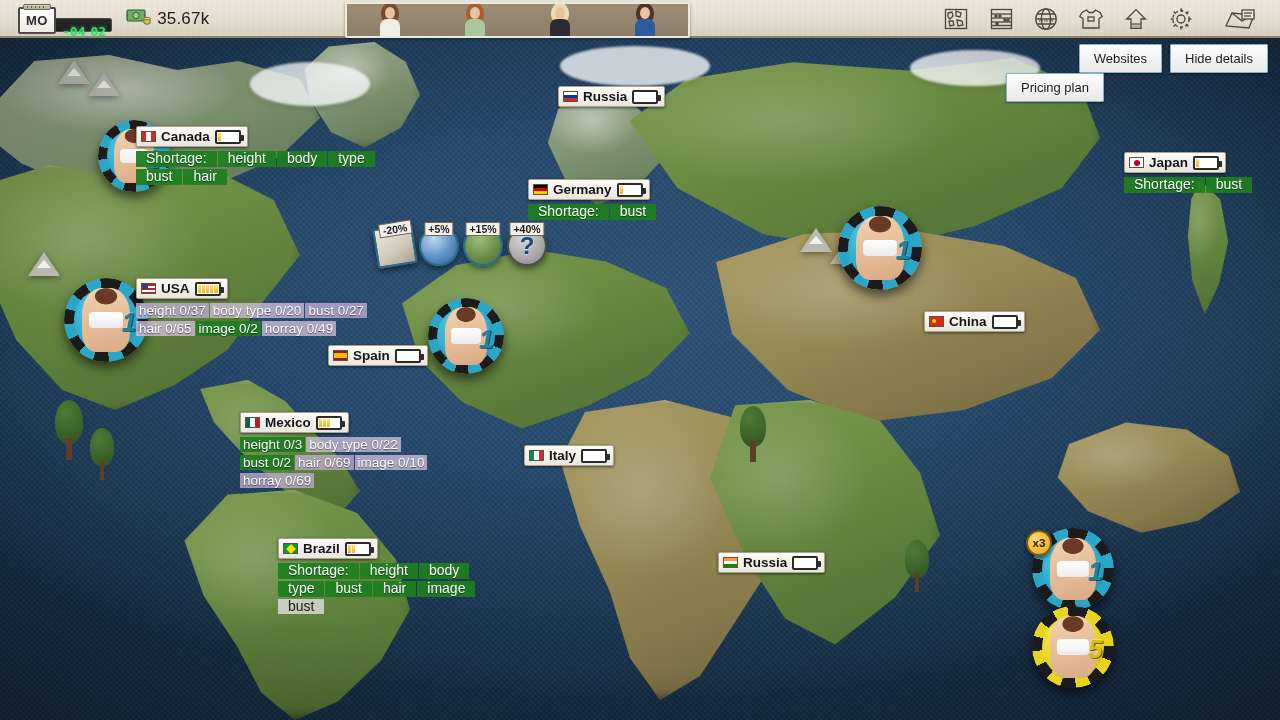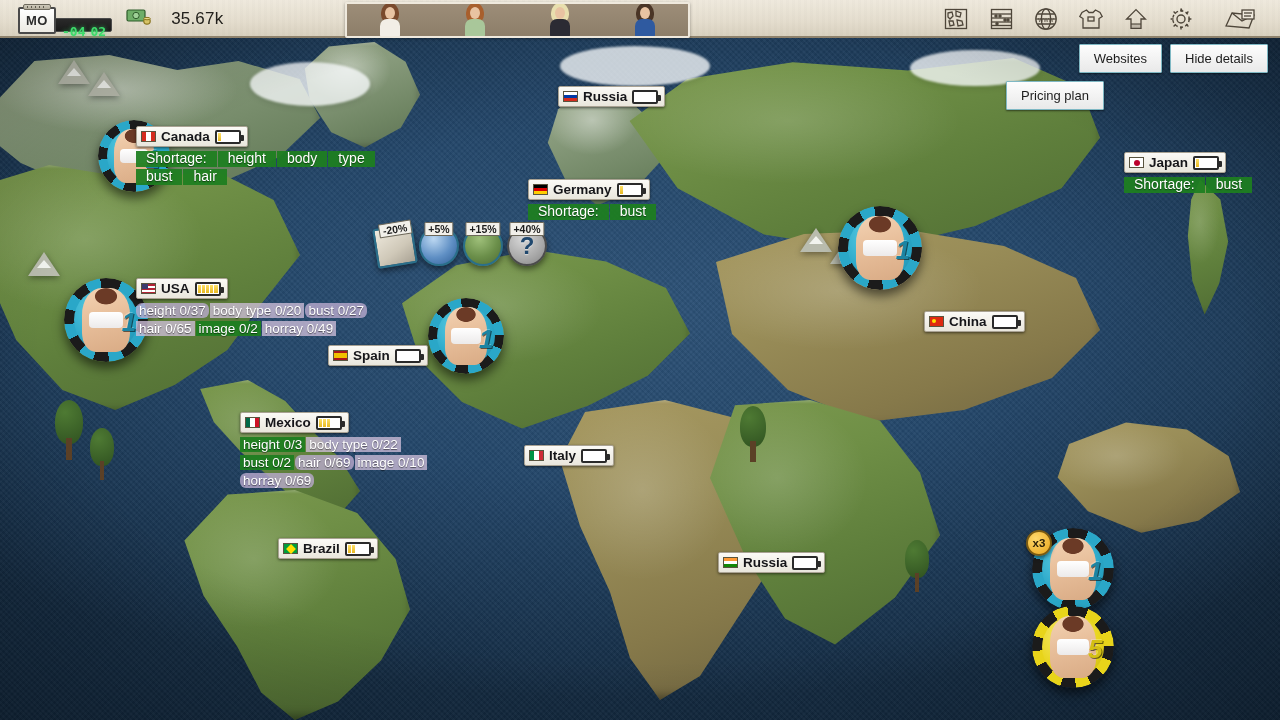--- a/index.html
+++ b/index.html
@@ -78,21 +78,21 @@
   .led-display {
     background: linear-gradient(#2a2a2a,#1a1a1a); border:1px solid #4b4b4b; border-radius:2px;
     height: 14px; margin-top: 14px; margin-left: -3px; padding: 12px 5px 0 8px;
     display:flex; align-items:center; gap:5px;
   }
   .led-seg {
     font-family: "DejaVu Sans Mono", monospace; font-size: 13px; font-weight: bold;
     color: #3ddc6b; text-shadow: 0 0 4px rgba(61,220,107,.85); letter-spacing: 0px; line-height:1;
   }
 
-  .cash-widget { display:flex; align-items:center; gap:19px; }
+  .cash-widget { display:flex; align-items:center; gap:5px; }
   .cash-amount { font-size: 17px; color: #22201c; letter-spacing: .2px; }
 
   
   #portrait-strip {
     position: absolute; left: 345px; top: 2px; width: 345px; height: 36px;
     background: linear-gradient(#9d8d78, #8d7e69);
     border: 2px solid #efe9dd; border-radius: 2px;
     display: flex; align-items: flex-end; justify-content: space-around;
     overflow: hidden; box-shadow: 0 1px 3px rgba(0,0,0,.35);
   }
@@ -106,21 +106,21 @@
   .tb-icon {
     width: 30px; height: 28px; display:flex; align-items:center; justify-content:center;
     color: #4e463a;
   }
   .tb-icon svg { display:block; }
   #mail-icon { position:absolute; right: 18px; top: 6px; width: 44px; height: 28px; color:#4e463a; }
 
   
   #right-buttons { position:absolute; right: 12px; top: 44px; z-index: 30; width: 268px; }
   .row1 { display:flex; justify-content:flex-end; gap: 8px; }
-  .row2 { display:flex; justify-content:flex-start; margin-top: 8px; padding-left: 6px; }
+  .row2 { display:flex; justify-content:flex-start; padding-left: 6px; }
   .gbtn {
     background: linear-gradient(#fdfdfd, #e9e9e9);
     border: 1px solid #7fb8c4;
     box-shadow: 0 1px 2px rgba(0,0,0,.5);
     color: #1c1c1c; font-size: 13px; padding: 6px 14px; border-radius: 1px;
     white-space: nowrap; cursor: pointer;
   }
 
   
   .country { position: absolute; z-index: 20; }
@@ -144,21 +144,21 @@
   }
   .bcell { flex:1; height: 100%; background: transparent; }
   .bcell.on { background: linear-gradient(#ffe169, #e7b822); }
 
   .stats { margin-top: 2px; max-width: 270px; line-height: 1.12; }
   .stat {
     display: inline-block; font-size: 13.5px; color: #ffffff;
     padding: 0 3px; margin: 0 1px 1px 0; white-space: nowrap;
     text-shadow: 0 1px 1px rgba(0,0,0,.55);
   }
-  .stat.lav  { background: rgba(186,170,206,.80); border-radius: 6px; }
+  .stat.lav  { background: rgba(186,170,206,.80); }
   .stat.lav2 { background: rgba(206,190,216,.78); }
   .stat.grn  { background: rgba(30,126,32,.94); }
 
   .shortage { margin-top: 2px; max-width: 278px; line-height: 1.12; }
   .sh-chunk {
     display: inline-block; font-size: 14px; color: #ffffff; padding: 0 10px;
     background: rgba(30,126,32,.94); text-shadow: 0 1px 1px rgba(0,0,0,.5);
     margin-right: 1px; white-space: nowrap;
   }
   .sh-chunk.plain { background: rgba(222,222,222,.80); color:#1a1a1a; text-shadow:none; }
@@ -418,20 +418,23 @@
         <span style="position:absolute; left:50%; top:50%; transform:translate(-50%,-50%) rotate(45deg); width:7px; height:7px; background:#ffdf00;"></span>
       </span>
       <span class="c-name">Brazil</span>
       <span class="battery">
         <span class="bcell on"></span>
           <span class="bcell on"></span>
           <span class="bcell"></span>
           <span class="bcell"></span>
           <span class="bcell"></span>
       </span>
+    </div>
+    <div class="shortage" style="max-width:228px;">
+      <span class="sh-chunk">Shortage:</span><span class="sh-chunk">height</span><span class="sh-chunk">body</span><span class="sh-chunk">type</span><span class="sh-chunk">bust</span><span class="sh-chunk">hair</span><span class="sh-chunk">image</span><span class="sh-chunk plain">bust</span>
     </div>
   </div>
 
   <div class="country" style="left:558px; top:86px;">
     <div class="c-head">
       <span class="flag" style="background: linear-gradient(#ffffff 0 33%, #0039a6 33% 66%, #d52b1e 66% 100%);"></span>
       <span class="c-name">Russia</span>
       <span class="battery">
         <span class="bcell"></span>
           <span class="bcell"></span>

